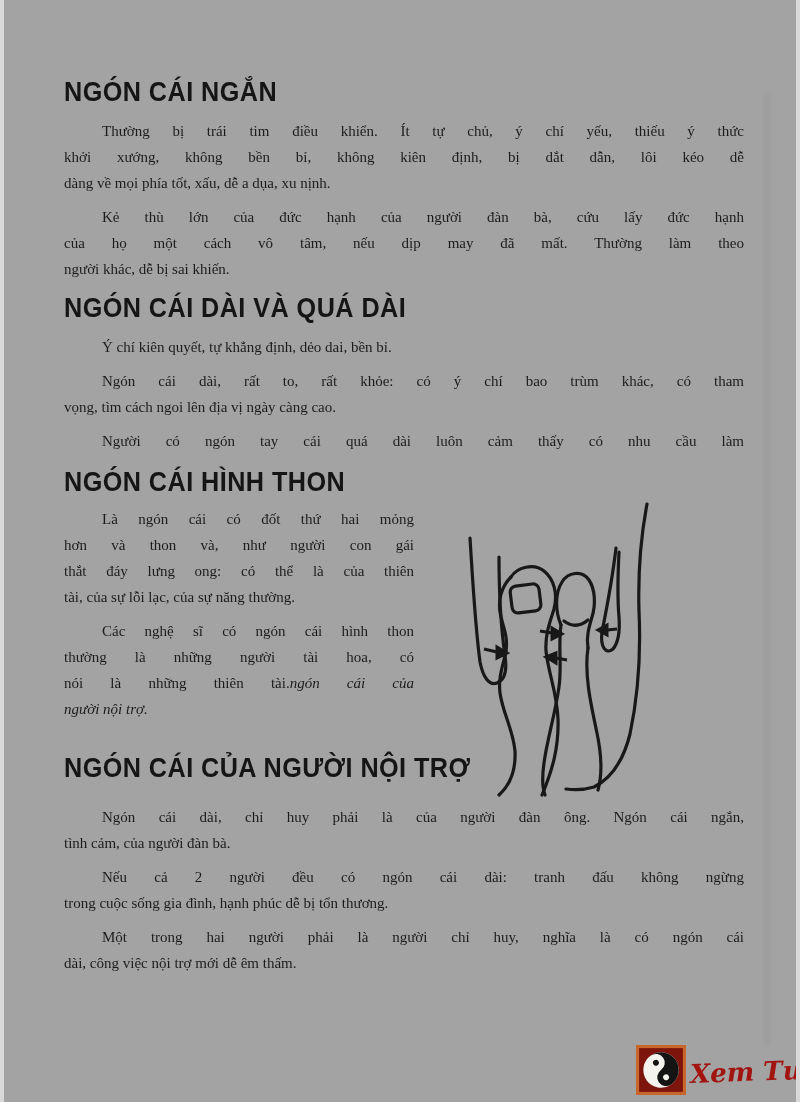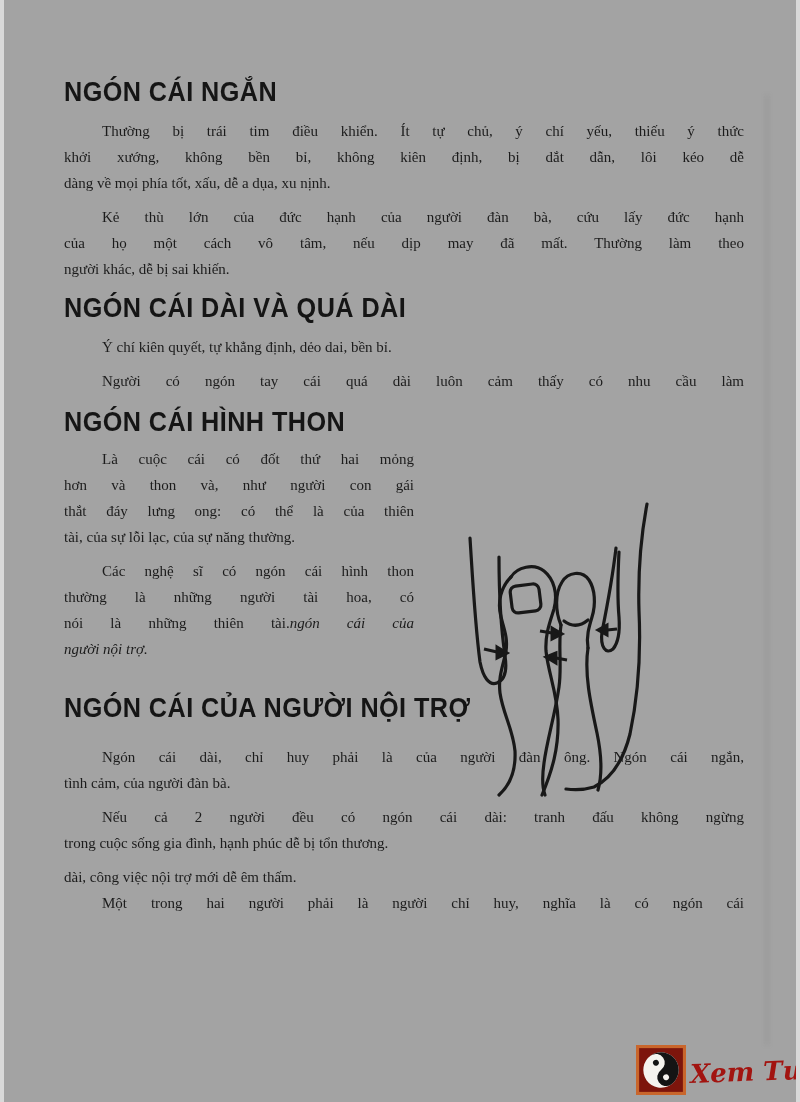--- a/index.html
+++ b/index.html
@@ -57,27 +57,31 @@
       <span class="line fl">Kẻ thù lớn của đức hạnh của người đàn bà, cứu lấy đức hạnh</span>
       <span class="line">của họ một cách vô tâm, nếu dịp may đã mất. Thường làm theo</span>
       <span class="line ll">người khác, dễ bị sai khiến.</span>
     </div>
 
     <h2 class="sec-heading h2-space">NGÓN CÁI DÀI VÀ QUÁ DÀI</h2>
     <div class="para">
       <span class="line fl ll">Ý chí kiên quyết, tự khẳng định, dẻo dai, bền bỉ.</span>
     </div>
     <div class="para">
+      <span class="line fl">Ngón cái dài, rất to, rất khỏe: có ý chí bao trùm khác, có tham</span>
+      <span class="line ll">vọng, tìm cách ngoi lên địa vị ngày càng cao.</span>
+    </div>
+    <div class="para">
       <span class="line fl">Người có ngón tay cái quá dài luôn cảm thấy có nhu cầu làm</span>
     </div>
 
     <h2 class="sec-heading h3-space">NGÓN CÁI HÌNH THON</h2>
     <div class="col-narrow">
       <div class="para">
-        <span class="line fl">Là cuộc cái có đốt thứ hai mỏng</span>
+        <span class="line fl">Là ngón cái có đốt thứ hai mỏng</span>
         <span class="line">hơn và thon và, như người con gái</span>
         <span class="line">thắt đáy lưng ong: có thể là của thiên</span>
         <span class="line ll">tài, của sự lỗi lạc, của sự năng thường.</span>
       </div>
       <div class="para">
         <span class="line fl">Các nghệ sĩ có ngón cái hình thon</span>
         <span class="line">thường là những người tài hoa, có</span>
         <span class="line"><span>nói là những thiên tài.</span><span class="it">ngón cái của</span></span>
         <span class="line ll it">người nội trợ.</span>
       </div>
@@ -86,22 +90,22 @@
     <h2 class="sec-heading h4-space">NGÓN CÁI CỦA NGƯỜI NỘI TRỢ</h2>
     <div class="para">
       <span class="line fl">Ngón cái dài, chỉ huy phải là của người đàn ông. Ngón cái ngắn,</span>
       <span class="line ll">tình cảm, của người đàn bà.</span>
     </div>
     <div class="para">
       <span class="line fl">Nếu cả 2 người đều có ngón cái dài: tranh đấu không ngừng</span>
       <span class="line ll">trong cuộc sống gia đình, hạnh phúc dễ bị tổn thương.</span>
     </div>
     <div class="para">
+      <span class="line fl">Một trong hai người phải là người chỉ huy, nghĩa là có ngón cái</span>
       <span class="line ll">dài, công việc nội trợ mới dễ êm thấm.</span>
-      <span class="line fl">Một trong hai người phải là người chỉ huy, nghĩa là có ngón cái</span>
     </div>
   </div>
 
   <div class="figure-wrap">
     <svg width="300" height="310" viewBox="0 0 300 310">
       <g stroke="#181818" stroke-width="3.2" fill="none" stroke-linecap="round" stroke-linejoin="round">
 
         <path d="M16,41 C19,88 21,127 26,165 C29,180 35,189 43,186 C51,183 53,172 51,159 C46,124 45,92 45,60"></path>
 
         <path d="M57,80 C47,90 43,105 47,120 C50,132 54,141 52,154 C49,169 44,180 46,196 C49,217 59,232 61,254 C62,276 55,289 45,298"></path>

